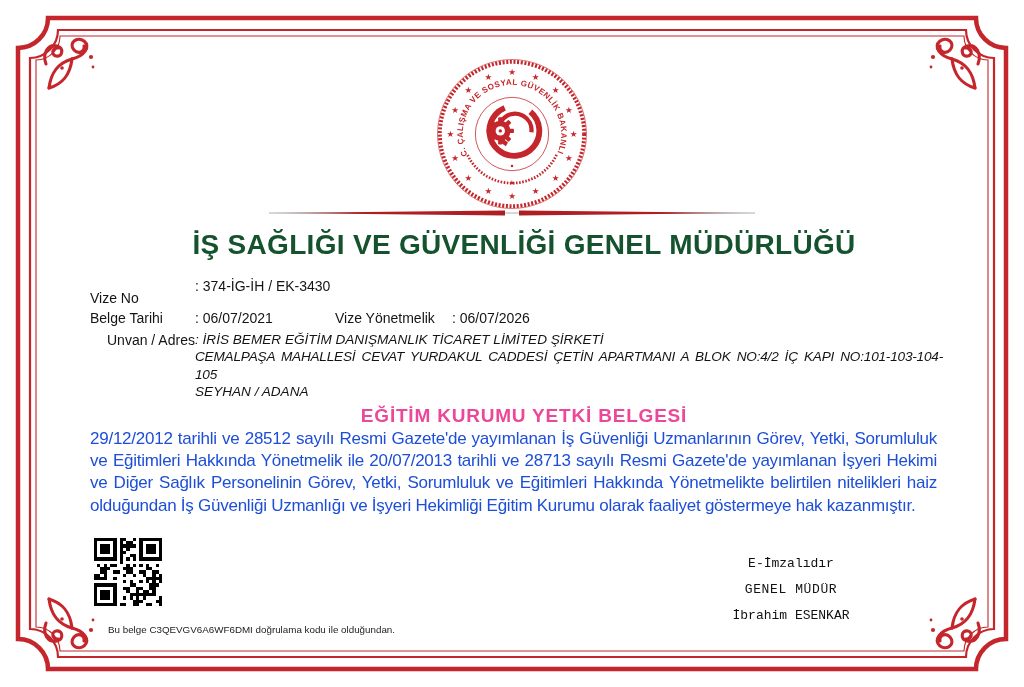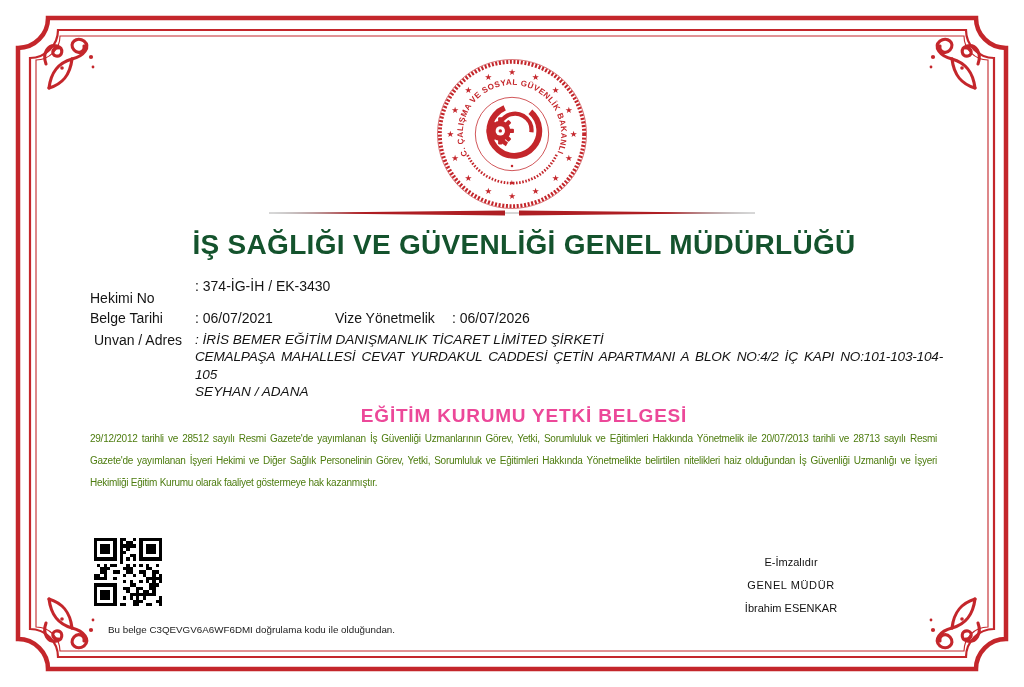--- a/index.html
+++ b/index.html
@@ -16,24 +16,24 @@
   }
   .lbl,.val{position:absolute;font-size:14px;line-height:17px;white-space:nowrap;}
   .unvan-value{position:absolute;left:195px;top:331px;width:748px;font-size:13.6px;line-height:17.4px;font-style:italic;}
   .unvan-line2{text-align:justify;text-align-last:justify;letter-spacing:-.2px;word-spacing:2px;}
   .cert-title{
     position:absolute;left:0;top:393px;width:100%;text-align:center;margin:12px;
     font-size:19px;font-weight:700;color:#ec4899;letter-spacing:.8px;
   }
   .body-par{
     position:absolute;left:90px;top:428px;width:847px;margin:0;
-    font-size:10px;line-height:22.2px;text-align:justify;letter-spacing:-.25px;color:#4d7c0f;
+    font-size:17px;line-height:22.2px;text-align:justify;letter-spacing:-.25px;color:#1d4ed8;
   }
   .qr{position:absolute;left:94px;top:538px;width:68px;height:68px;}
-  .signature{position:absolute;left:696px;top:556px;width:190px;text-align:center;font-size:11px;color:#111;}
+  .signature{position:absolute;left:696px;top:556px;width:190px;text-align:center;font-size:13px;color:#111;font-family:Liberation Mono, monospace;}
   .signature .sig-line{margin:0 0 11px 0;}
   .sig-title{letter-spacing:.6px;}
   .footer-line{position:absolute;left:108px;font-size:9.8px;color:#222;white-space:nowrap;}
   .footer-1{top:612px;}
   .footer-2{top:624px;}
   .seal-svg text{font-family:"Liberation Sans",sans-serif;}
   .seal-stars text{font-family:"DejaVu Sans",sans-serif;}
 </style>
 </head>
 <body>
@@ -126,29 +126,29 @@
           <stop offset="1" stop-color="#8a8a8a"></stop>
       </linearGradient>
     </defs>
     <line x1="2" y1="6" x2="488" y2="6" stroke="#9a9a9a" stroke-width="0.8"></line>
     <polygon points="238,3.4 238,8.6 6,6" fill="url(#gl)"></polygon>
     <polygon points="252,3.4 252,8.6 484,6" fill="url(#gr)"></polygon>
   </svg>
 
   <h1 class="doc-title">İŞ SAĞLIĞI VE GÜVENLİĞİ GENEL MÜDÜRLÜĞÜ</h1>
 
-  <span class="lbl" style="left:90px;top:290px">Hekimi No</span>
+  <span class="lbl" style="left:90px;top:290px">Vize No</span>
   <span class="val" style="left:195px;top:278px">: 374-İG-İH / EK-3430</span>
 
   <span class="lbl" style="left:90px;top:310px">Belge Tarihi</span>
   <span class="val" style="left:195px;top:310px">: 06/07/2021</span>
   <span class="lbl" style="left:335px;top:310px">Vize Yönetmelik</span>
   <span class="val" style="left:452px;top:310px">: 06/07/2026</span>
 
-  <span class="lbl" style="left:94px;top:332px">Unvan / Adres</span>
+  <span class="lbl" style="left:107px;top:332px">Unvan / Adres</span>
   <div class="unvan-value">
     <div>: İRİS BEMER EĞİTİM DANIŞMANLIK TİCARET LİMİTED ŞİRKETİ</div>
     <div class="unvan-line2">CEMALPAŞA MAHALLESİ CEVAT YURDAKUL CADDESİ ÇETİN APARTMANI A BLOK NO:4/2 İÇ KAPI NO:101-103-104-105</div>
     <div>SEYHAN  /  ADANA</div>
   </div>
 
   <h2 class="cert-title">EĞİTİM KURUMU YETKİ BELGESİ</h2>
   <p class="body-par">29/12/2012 tarihli ve 28512 sayılı Resmi Gazete'de yayımlanan İş Güvenliği Uzmanlarının Görev, Yetki, Sorumluluk ve Eğitimleri Hakkında Yönetmelik ile 20/07/2013 tarihli ve 28713 sayılı Resmi Gazete'de yayımlanan İşyeri Hekimi ve Diğer Sağlık Personelinin Görev, Yetki, Sorumluluk ve Eğitimleri Hakkında Yönetmelikte belirtilen nitelikleri haiz olduğundan İş Güvenliği Uzmanlığı ve İşyeri Hekimliği Eğitim Kurumu olarak faaliyet göstermeye hak kazanmıştır.</p>
 
   <svg class="qr" viewBox="0 0 21 21" shape-rendering="crispEdges">

